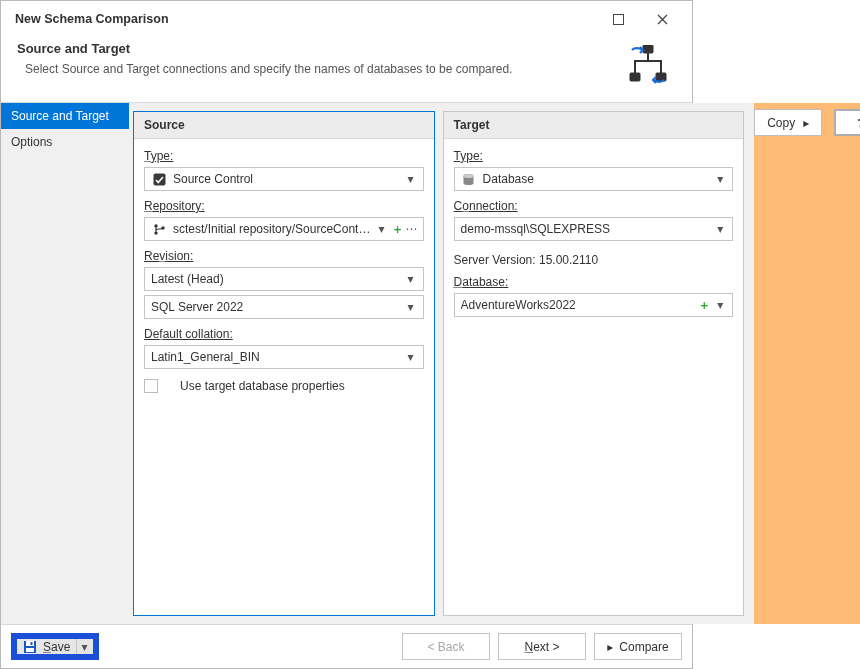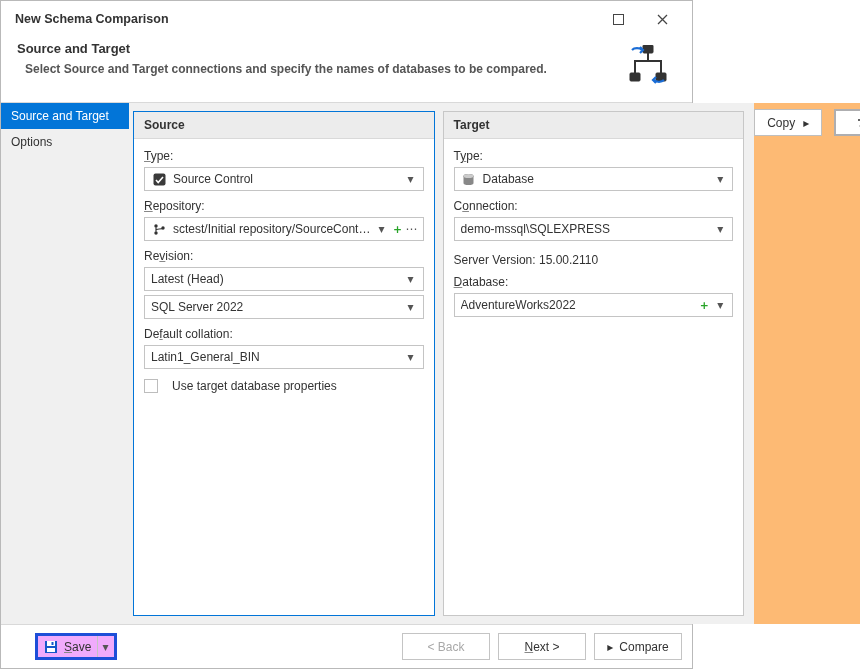--- a/index.html
+++ b/index.html
@@ -7,58 +7,58 @@
   .window { width: 693px; height: 669px; border: 1px solid #b9b9b9; position: relative; display: flex; flex-direction: column; }
 
   .titlebar { display: flex; align-items: center; height: 36px; padding: 0 8px; }
   .titlebar .title { font-weight: 600; font-size: 12.5px; padding-left: 6px; color: #333; }
   .titlebar .spacer { flex: 1; }
   .winbtn { width: 44px; height: 28px; display: flex; align-items: center; justify-content: center; cursor: pointer; color:#454545; }
 
   .header { padding: 4px 16px 14px 16px; border-bottom: 1px solid #d9d9d9; display:flex; align-items:flex-start; }
   .header .hleft{ flex:1; }
   .header h2 { margin: 0 0 6px 0; font-size: 13px; font-weight: 600; color: #333; }
-  .header p  { margin: 0; font-size: 12px; color: #555; padding-left: 8px; font-weight: bold; }
+  .header p  { margin: 0; font-size: 12px; color: #555; padding-left: 8px; }
   .header .hicons{ padding: 4px 6px 0 0; }
 
   .body { flex: 1; display: flex; min-height: 0; background:#f0f0f0;}
   .sidebar { width: 128px; background: #f0f0f0; display: flex; flex-direction: column; }
   .navitem { height: 26px; line-height: 26px; padding: 0 10px; cursor: pointer; color:#333; }
   .navitem.selected { background: #0275d8; color: #fff; }
 
   .panels { flex: 1; padding: 8px 10px 8px 4px; display: flex; gap: 8px; align-items:stretch; background:#f0f0f0; }
   .panel { flex: 1; background: #fff; border: 1px solid #c7c7c7; display: flex; flex-direction: column; min-width:0; }
   .panel.selected { border: 1px solid #0275d8; }
   .panel-title { background: #ececec; border-bottom: 1px solid #d9d9d9; padding: 6px 10px; font-weight: 600; }
   .panel-body { padding: 10px 10px 8px 10px; display: flex; flex-direction: column; gap: 2px; }
   .panel-fill { flex:1; background:#fff; }
 
-  .lbl { color: #333; margin-top: 6px; }
+  .lbl { color: #333; margin-top: 6px; text-decoration: underline; }
   .select { display: flex; align-items: center; border: 1px solid #c4c4c4; background: #fff; height: 24px; padding: 0 4px 0 6px; margin-top: 2px; min-width:0;}
   .select .icon { width: 16px; display:flex; align-items:center; justify-content:center; margin-right:6px; }
   .select .val { flex: 1; white-space: nowrap; overflow: hidden; text-overflow: ellipsis; min-width:0;}
   .select .actions { display:flex; align-items:center; gap:2px; }
   .caret { width: 16px; text-align: center; color: #555; cursor:pointer; }
   .plus { color: #28a428; font-weight: bold; cursor:pointer;}
   .dots { color:#555; letter-spacing:1px; cursor:pointer;}
 
   .readonly { color:#333; margin-top:2px; padding:2px 0 4px 0;}
 
-  .chk-row{ display:flex; align-items:flex-end; gap:14px; margin-top:8px;}
+  .chk-row{ display:flex; align-items:flex-end; gap:22px; margin-top:8px;}
   .chk{ width:14px; height:14px; border:1px solid #bdbdbd; background:#fff;}
 
   .midbar { display:flex; justify-content:center; gap:12px; padding:6px 0 14px 0; background:#fdba74;}
   .btn { border:1px solid #bfbfbf; background:#fff; padding:0 12px; height:27px; display:flex; align-items:center; gap:8px; cursor:pointer; color:#333;}
   .btn.icon-only{ padding:0 20px; border:2px solid #aeaeb0;}
 
   .footer { border-top:1px solid #d9d9d9; padding:8px 10px; display:flex; align-items:center; background:#fff;}
   .footer .spacer{ flex:1;}
   .fbtn{ border:1px solid #c4c4c4; background:#fff; min-width:88px; height:27px; display:flex; align-items:center; justify-content:center; cursor:pointer; margin-left:8px;}
   .fbtn.disabled{ color:#a8a8a8; cursor:default;text-align:center;}
-  .savebtn{ border:3px solid #1d4ed8; background:#f0abfc; height:27px; display:flex; align-items:center; padding:0 2px 0 6px; gap:6px; cursor:pointer;margin-left:24px;}
+  .savebtn{ border:6px solid #1d4ed8; background:#e5e5e5; height:27px; display:flex; align-items:center; padding:0 2px 0 6px; gap:6px; cursor:pointer;}
   .savebtn .split{ border-left:1px solid #c4c4c4; height:100%; display:flex; align-items:center; padding:0 4px;}
   .ul{ text-decoration: underline; text-decoration-color:#888;}
 </style>
 </head>
 <body>
 
 <div class="window">
 
   <div class="titlebar">
     <span class="title">New Schema Comparison</span>

